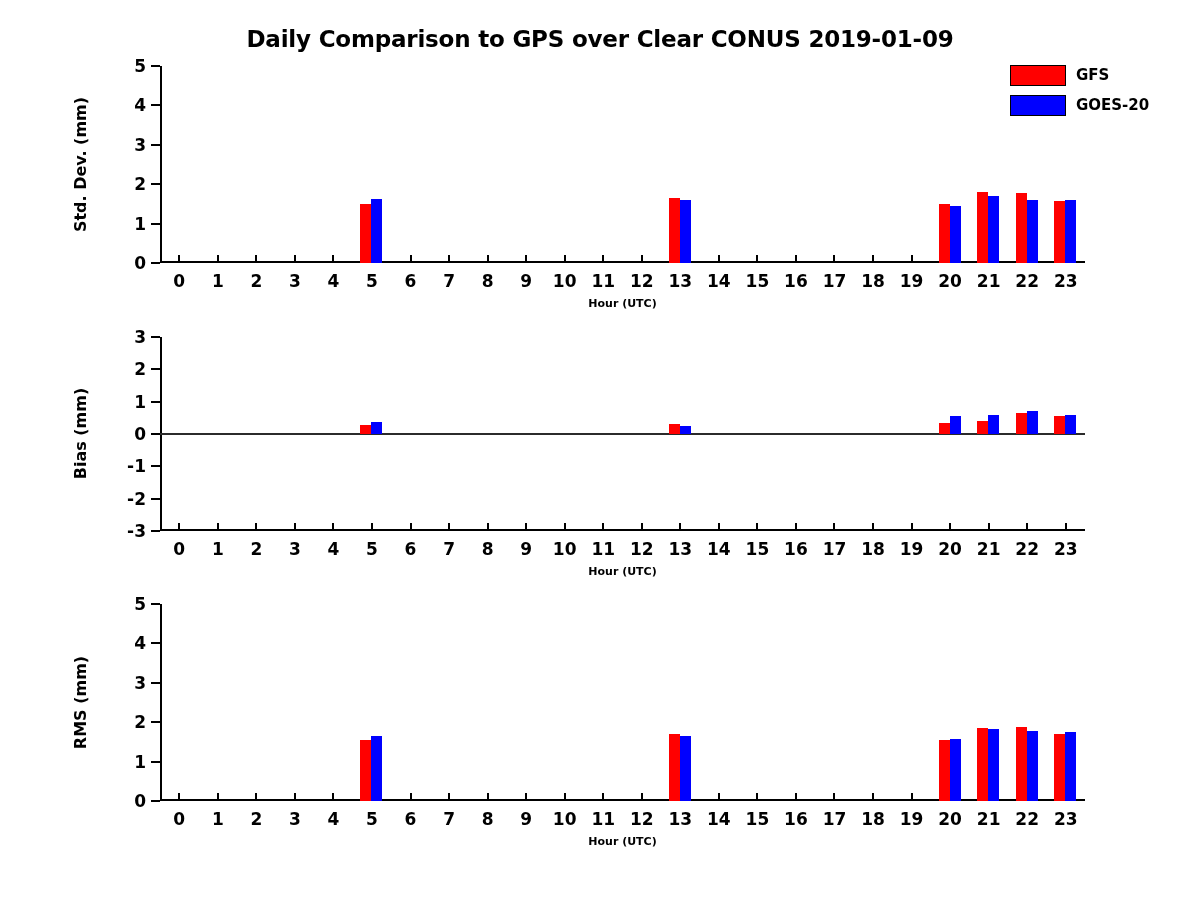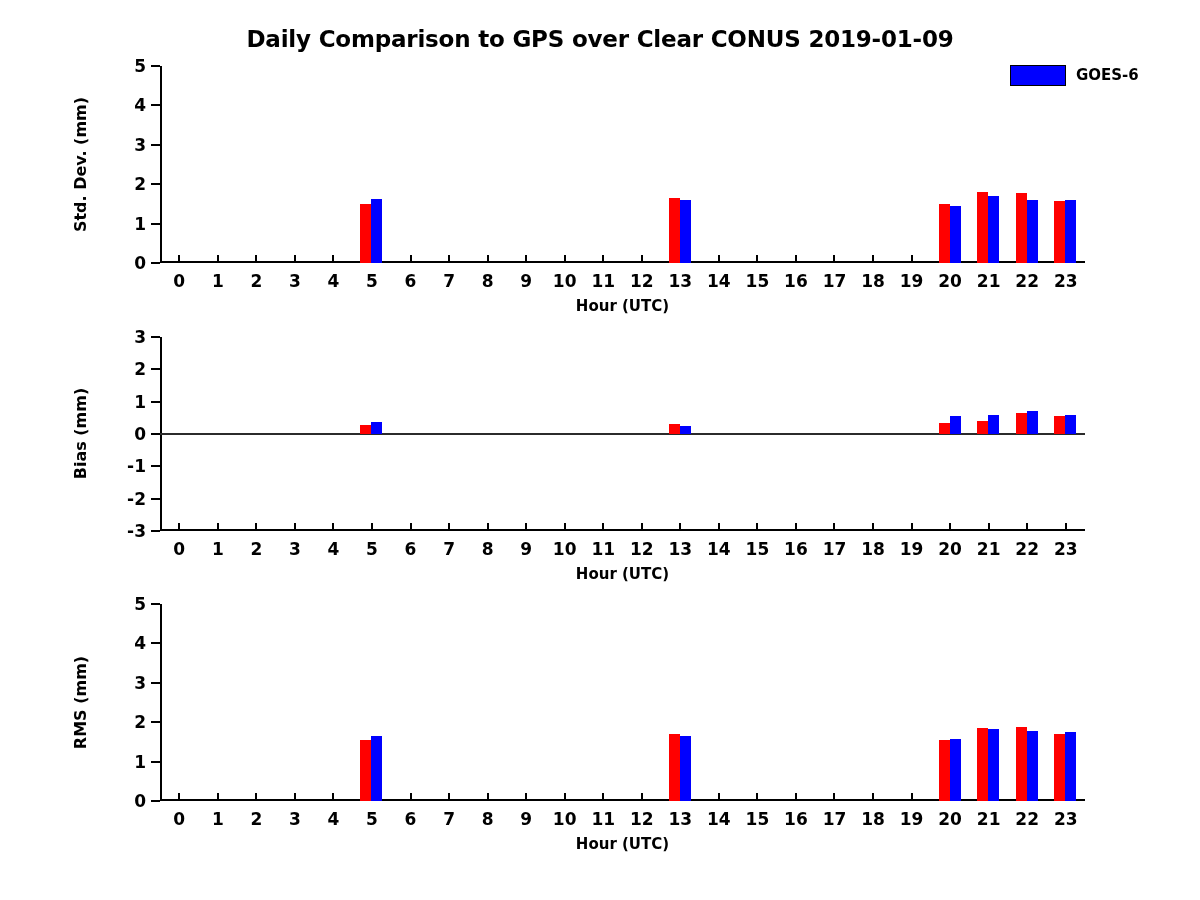--- a/index.html
+++ b/index.html
@@ -118,21 +118,21 @@
     position: absolute;
     transform: translateX(-50%);
     font-size: 17px;
     font-weight: bold;
     white-space: nowrap;
   }
   .xaxis-title {
     position: absolute;
     width: 100%;
     text-align: center;
-    font-size: 15px;
+    font-size: 11px;
     font-weight: bold;
   }
   .yaxis-title {
     position: absolute;
     font-size: 16px;
     font-weight: bold;
     white-space: nowrap;
     transform-origin: 50% 50%;
     transform: rotate(-90deg);
     text-align: center;
@@ -146,22 +146,26 @@
 </style>
 </head>
 <body>
 
 <div id="figure">
 
   <div class="fig-title">Daily Comparison to GPS over Clear CONUS 2019-01-09</div>
 
   <div class="legend">
     <div class="legend-row">
+      <span class="legend-swatch" style="background:#ff0000"></span>
+      <span class="legend-label">GFS</span>
+    </div>
+    <div class="legend-row">
       <span class="legend-swatch" style="background:#0000ff"></span>
-      <span class="legend-label">GOES-6</span>
+      <span class="legend-label">GOES-20</span>
     </div>
   </div>
 
   <div class="panel" id="panel-0" style="left:160px; top:66px; width:925px; height:197px;">
       <div class="plot-frame">
         <div class="axis-line-left"></div>
         <div class="axis-line-bottom"></div>
         <div class="ytick" style="top: 196px;"></div>
         <div class="ytick-label" style="top: 197px; left: -62px; width: 48px;">0</div>
         <div class="ytick" style="top: 156.6px;"></div>

